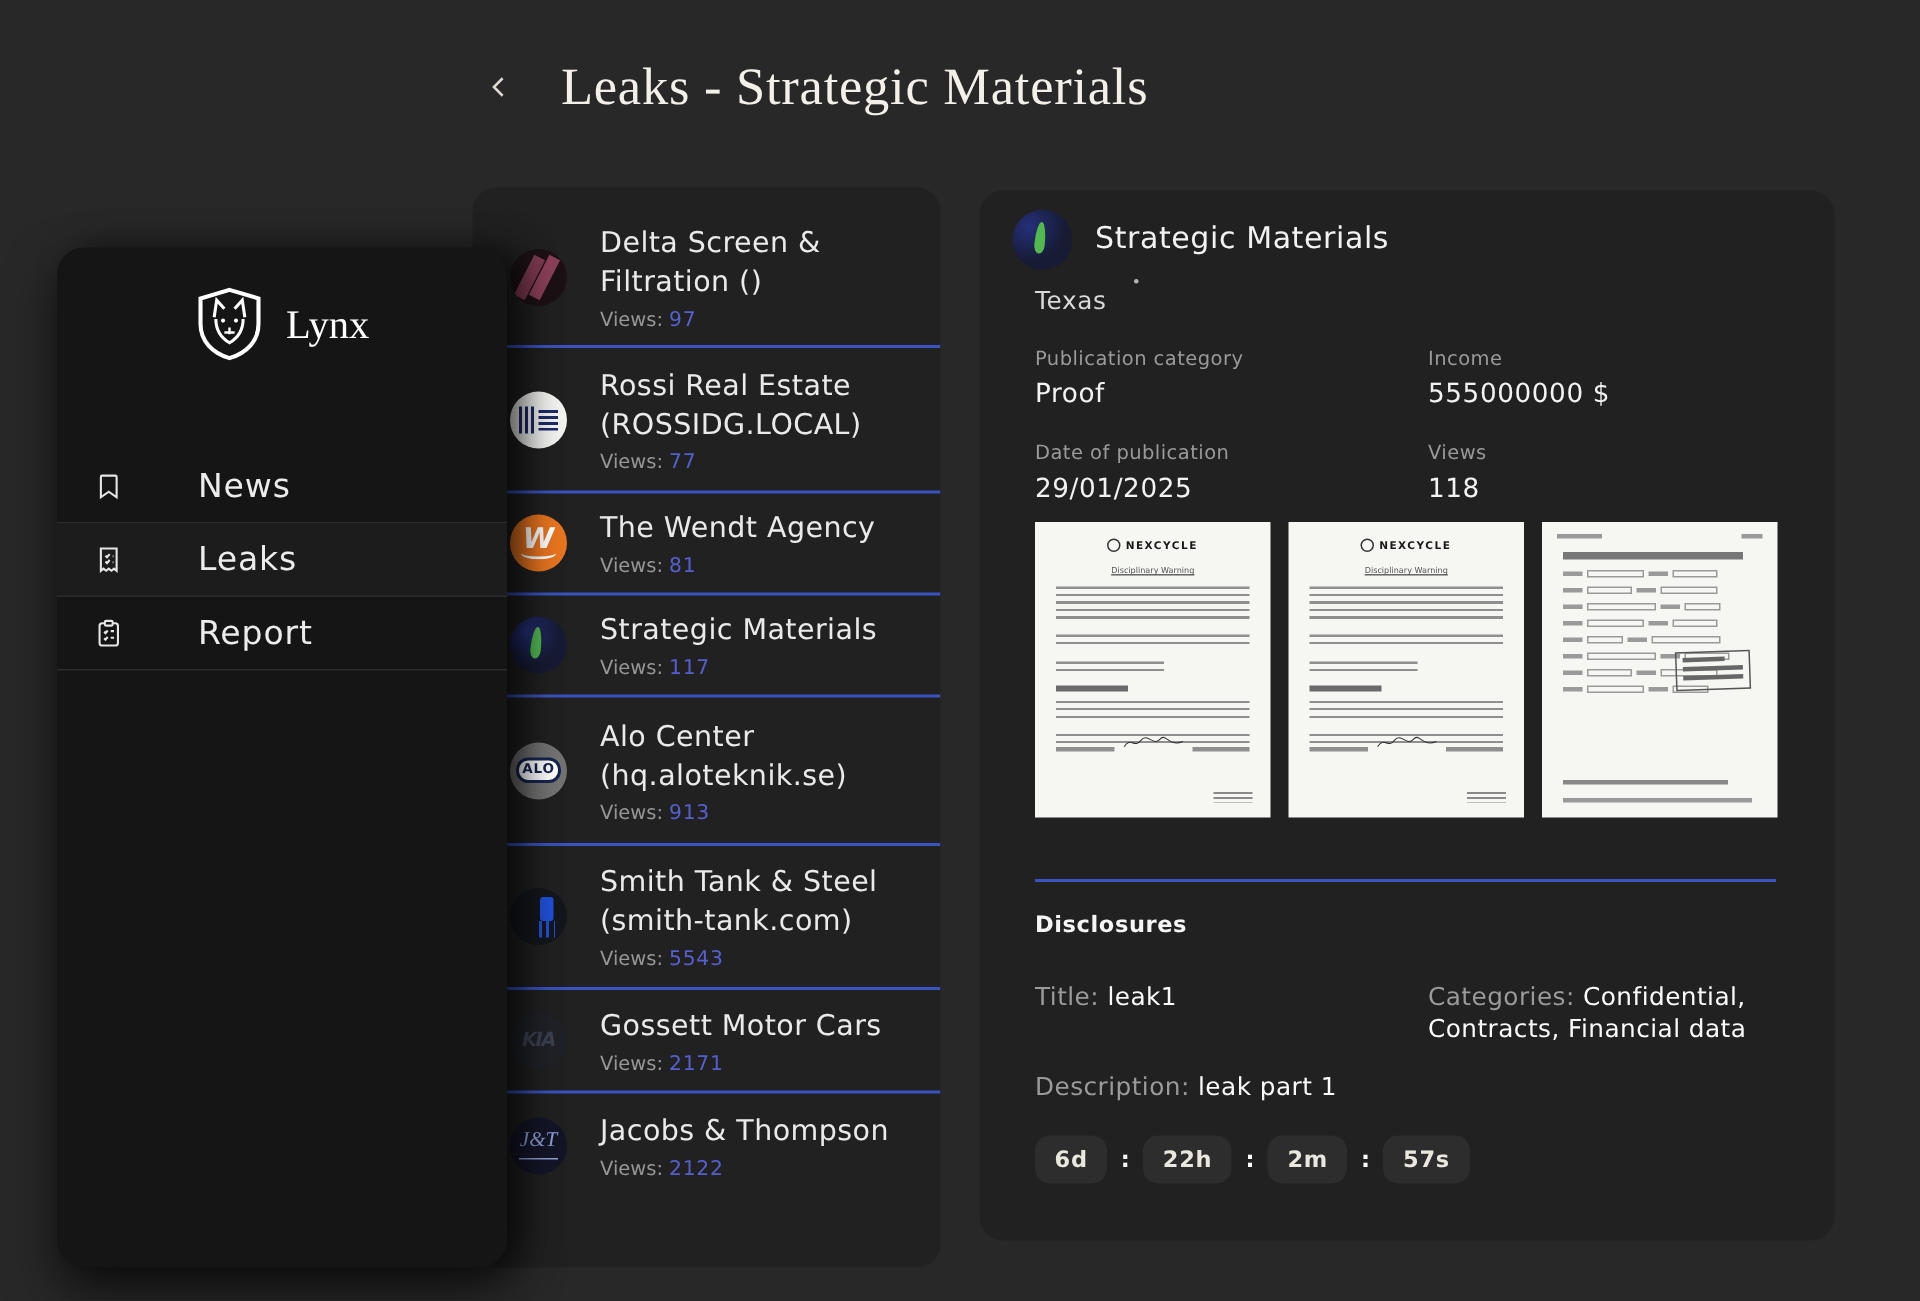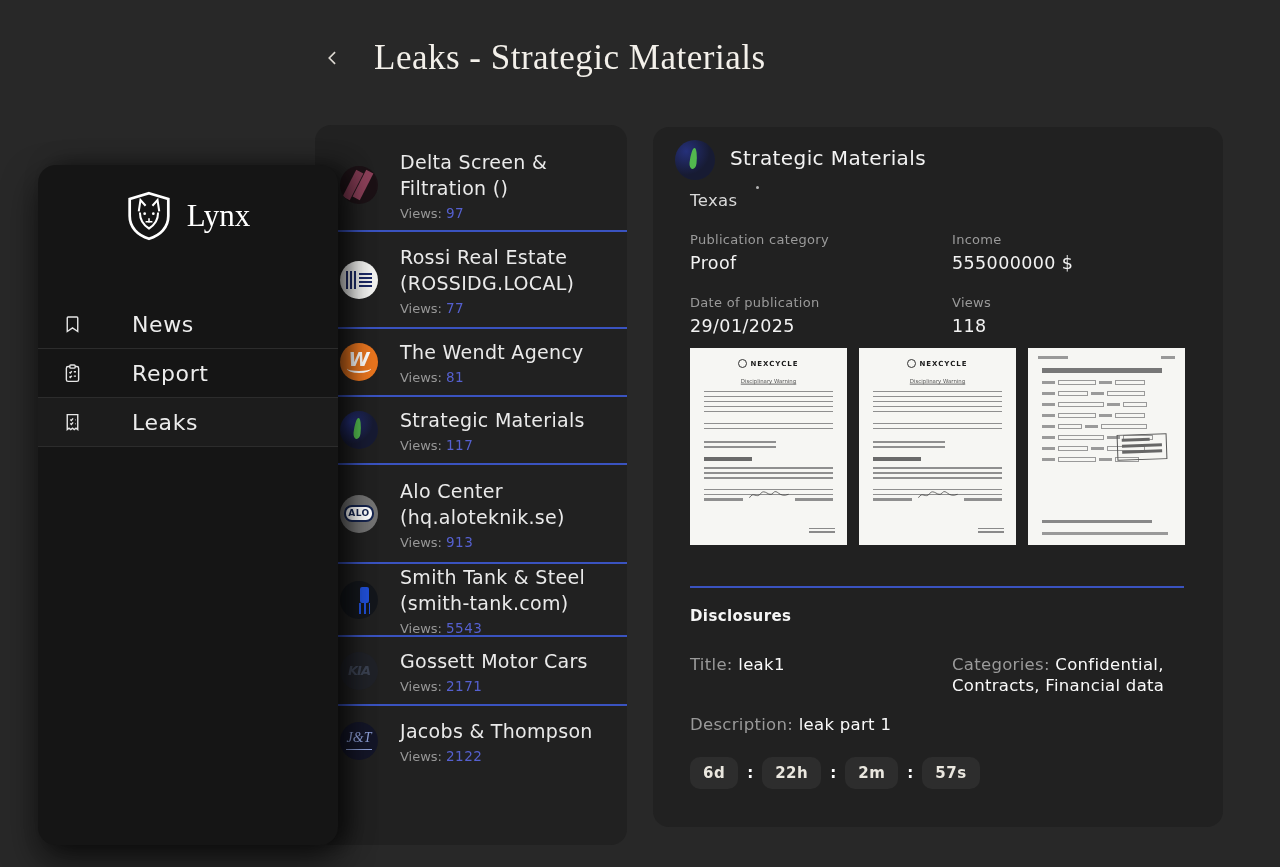--- a/index.html
+++ b/index.html
@@ -13,21 +13,21 @@
   .back-btn{width:30px;height:34px;display:flex;align-items:center;justify-content:center;cursor:pointer;}
   .back-btn svg{width:20px;height:20px;stroke:#ddd9d2;stroke-width:2;fill:none;}
   .page-title{font-family:"Liberation Serif","DejaVu Serif",serif;font-size:35px;color:#f3f0ea;letter-spacing:.5px;}
 
   
   .sidebar{position:absolute;left:38px;top:165px;width:300px;height:680px;background:#151515;
     border-radius:18px;z-index:5;
     box-shadow:12px 0 22px rgba(0,0,0,.5),0 16px 34px rgba(0,0,0,.55);}
   .brand{display:flex;align-items:center;justify-content:center;gap:15px;padding-top:26px;cursor:pointer;}
   .brand svg{width:46px;height:50px;}
-  .brand-name{font-family:"Liberation Serif","DejaVu Serif",serif;font-size:31px;color:#fff;}
+  .brand-name{font-family:"Liberation Serif","DejaVu Serif",serif;font-size:27px;color:#fff;}
   .nav{position:absolute;top:135px;left:0;right:0;}
   .nav-item{display:flex;align-items:center;gap:21px;height:48px;padding-left:24px;
     border-bottom:1px solid #2c2c2c;cursor:pointer;}
   .nav-item.active{background:#1c1c1c;}
   .nav-item svg{width:21px;height:21px;stroke:#e6e6e6;stroke-width:1.6;fill:none;}
   .nav-label{font-size:22px;color:#ececec;letter-spacing:.6px;margin-left:28px;}
 
   
   .list-card{position:absolute;left:315px;top:125px;width:312px;height:720px;background:#212121;
     border-radius:16px;overflow:hidden;z-index:1;}
@@ -197,21 +197,21 @@
     <div class="lrow" style="height:99px">
       <div class="logo logo-alo">
           <span>ALO</span>
         </div>
       <div class="meta">
         <div class="lname">Alo Center (hq.aloteknik.se)</div>
         <div class="lviews"><span>Views:</span><b>913</b></div>
       </div>
     </div>
 
-    <div class="lrow" style="height:73px">
+    <div class="lrow" style="height:96px">
       <div class="logo logo-smith">
           <span class="tank"></span>
           <span class="legs"></span>
         </div>
       <div class="meta">
         <div class="lname">Smith Tank &amp; Steel (smith-tank.com)</div>
         <div class="lviews"><span>Views:</span><b>5543</b></div>
       </div>
     </div>
 
@@ -253,34 +253,34 @@
     </svg>
     <span class="brand-name">Lynx</span>
   </div>
   <div class="nav">
     <div class="nav-item">
       <svg viewBox="0 0 24 24">
         <path d="M7 3.5h10a1 1 0 0 1 1 1V20l-6-4.2L6 20V4.5a1 1 0 0 1 1-1z"></path>
       </svg>
       <span class="nav-label">News</span>
     </div>
+    <div class="nav-item active">
+      <svg viewBox="0 0 24 24">
+        <path d="M6 3h12v17l-2-1.6-2 1.6-2-1.6L10 20l-2-1.6L6 20z"></path>
+        <path d="M9.5 8.5l1.2 1.2 2-2.4 M9.5 13l1.2 1.2 2-2.4 M15 9h.6 M15 13.5h.6"></path>
+      </svg>
+      <span class="nav-label">Leaks</span>
+    </div>
     <div class="nav-item">
       <svg viewBox="0 0 24 24">
         <rect x="5" y="4" width="14" height="17" rx="2"></rect>
         <rect x="9" y="2.2" width="6" height="3.6" rx="1" fill="#151515"></rect>
         <path d="M8.5 10.5l1 1 1.7-2 M13.5 10H16 M8.5 15.5l1 1 1.7-2 M13.5 15H16"></path>
       </svg>
       <span class="nav-label">Report</span>
-    </div>
-    <div class="nav-item active">
-      <svg viewBox="0 0 24 24">
-        <path d="M6 3h12v17l-2-1.6-2 1.6-2-1.6L10 20l-2-1.6L6 20z"></path>
-        <path d="M9.5 8.5l1.2 1.2 2-2.4 M9.5 13l1.2 1.2 2-2.4 M15 9h.6 M15 13.5h.6"></path>
-      </svg>
-      <span class="nav-label">Leaks</span>
     </div>
   </div>
 </div>
 
 <div class="detail-card">
   <div class="rp-logo logo logo-strategic" style="width:40px;height:40px;">
       <i style="left:15px;top:8px;"></i>
     </div>
   <div class="rp-title">Strategic Materials</div>
   <div class="rp-dot">.</div>

